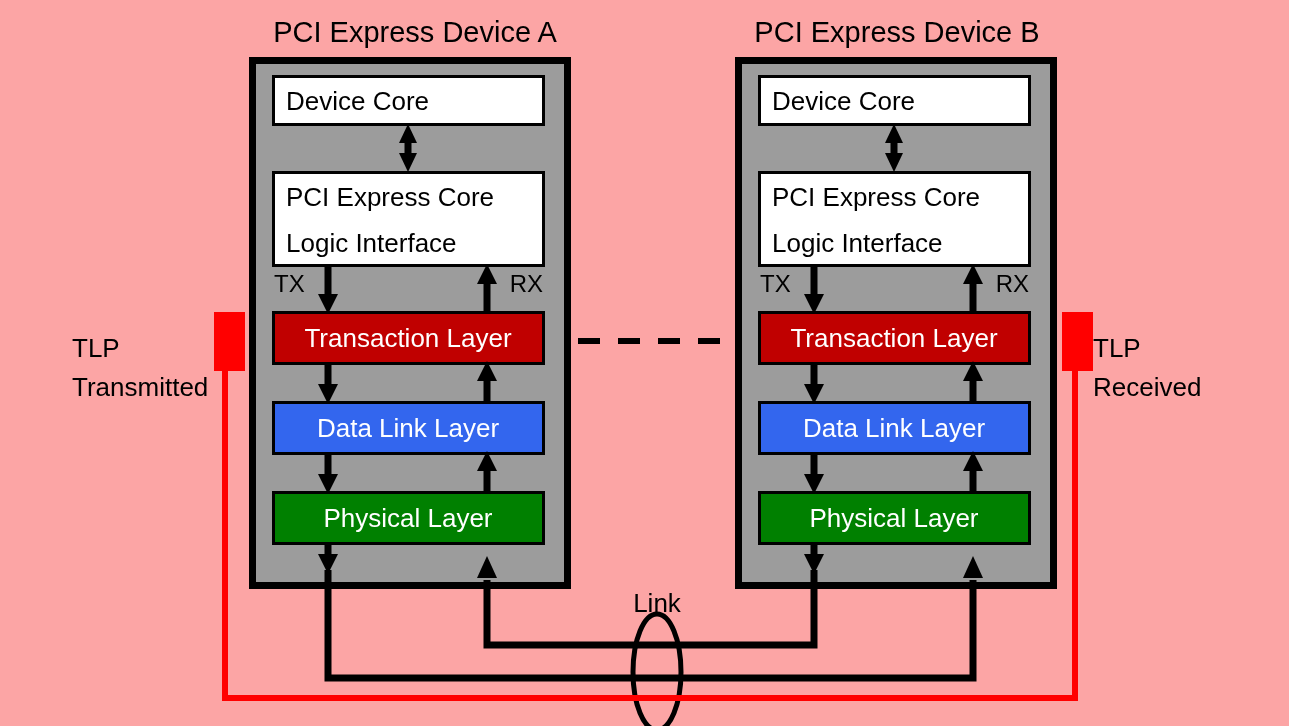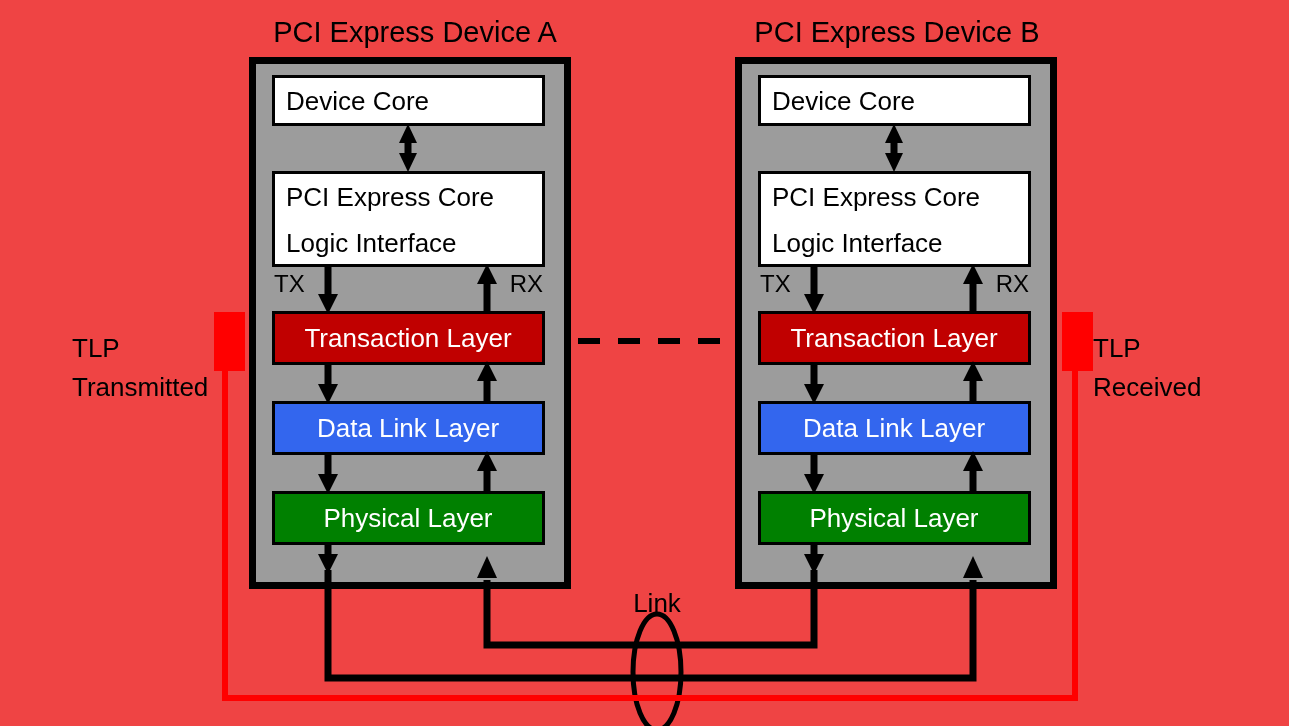--- a/index.html
+++ b/index.html
@@ -4,21 +4,21 @@
 <style>
   html, body {
     margin: 0;
     padding: 0;
     background: #ffffff;
   }
   #stage {
     position: relative;
     width: 1289px;
     height: 726px;
-    background: #ef4444;
+    background: #fca5a5;
     overflow: hidden;
     font-family: "Liberation Sans", sans-serif;
   }
   svg.diagram {
     position: absolute;
     left: 0;
     top: 0;
     width: 1289px;
     height: 726px;
   }

